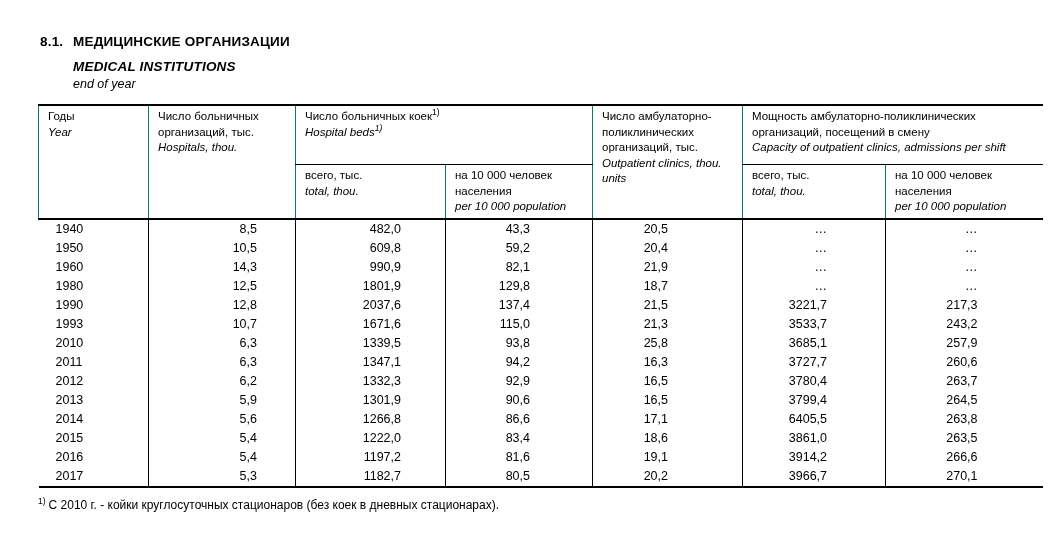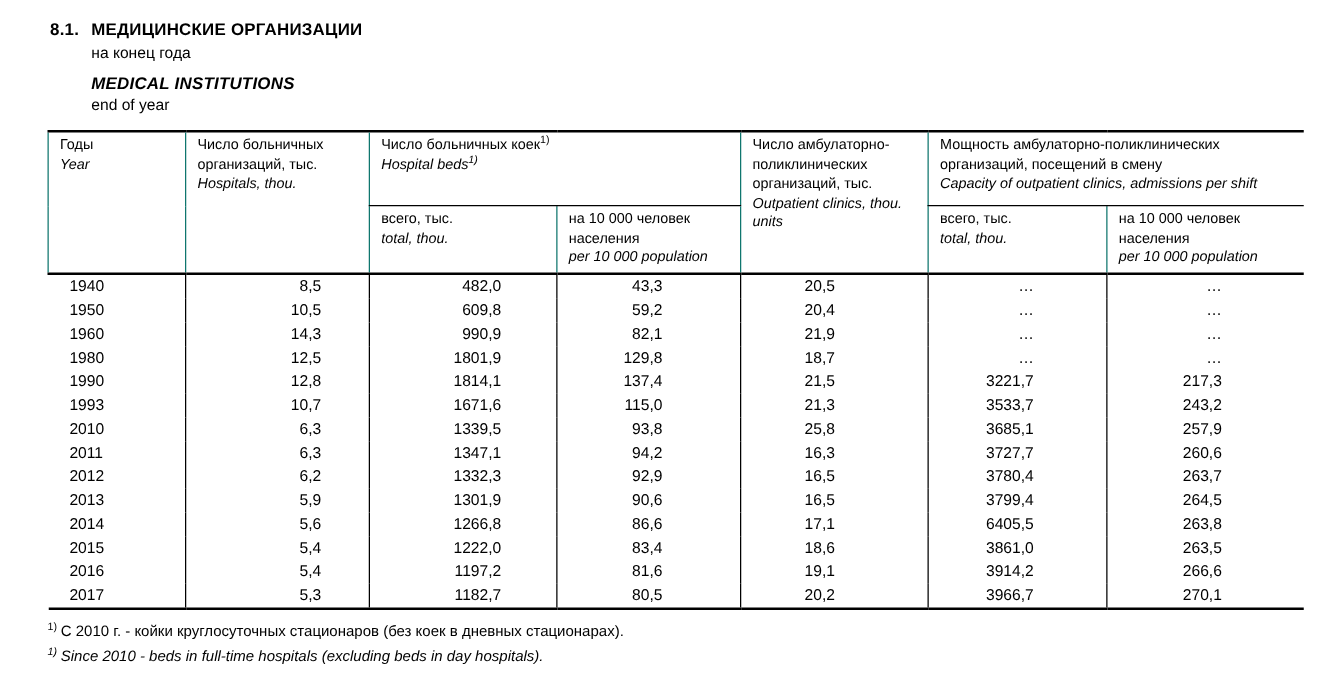--- a/index.html
+++ b/index.html
@@ -11,21 +11,21 @@
     position: relative;
     width: 1056px;
     height: 557px;
     background: #ffffff;
     color: #000000;
     font-family: "Liberation Sans", sans-serif;
     overflow: hidden;
   }
   
   .title-block {
-    padding-top: 16px;
+    padding-top: 34px;
     margin-left: 40px;
   }
   .title-line1 {
     font-size: 13.5px;
     font-weight: bold;
     line-height: 16px;
     letter-spacing: 0.2px;
   }
   .title-num {
     display: inline-block;
@@ -43,20 +43,21 @@
     font-size: 13.5px;
     font-weight: bold;
     font-style: italic;
     line-height: 16px;
     letter-spacing: 0.2px;
   }
   .title-line4 {
     margin-left: 33px;
     margin-top: 2px;
     font-size: 12.5px;
+    font-style: italic;
     line-height: 15px;
   }
   
   table {
     border-collapse: collapse;
     table-layout: fixed;
     margin-left: 38px;
     margin-top: 12px;
     width: 1004px;
   }
@@ -109,21 +110,20 @@
 </style>
 </head>
 <body>
 
 <div id="page">
 
   <div class="title-block">
     <div class="title-line1">
       <span class="title-num">8.1.</span><span>МЕДИЦИНСКИЕ ОРГАНИЗАЦИИ</span>
     </div>
-    <div class="title-line2">на конец года</div>
     <div class="title-line3">MEDICAL INSTITUTIONS</div>
     <div class="title-line4">end of year</div>
   </div>
 
   <table>
     <colgroup>
       <col style="width:110px">
         <col style="width:147px">
         <col style="width:150px">
         <col style="width:147px">
@@ -206,21 +206,21 @@
           <td>12,5</td>
           <td>1801,9</td>
           <td>129,8</td>
           <td>18,7</td>
           <td>…</td>
           <td>…</td>
         </tr>
       <tr>
           <td>1990</td>
           <td>12,8</td>
-          <td>1814,1</td>
+          <td>2037,6</td>
           <td>137,4</td>
           <td>21,5</td>
           <td>3221,7</td>
           <td>217,3</td>
         </tr>
       <tr>
           <td>1993</td>
           <td>10,7</td>
           <td>1671,6</td>
           <td>115,0</td>
@@ -298,16 +298,15 @@
           <td>80,5</td>
           <td>20,2</td>
           <td>3966,7</td>
           <td>270,1</td>
         </tr>
     </tbody>
   </table>
 
   <div class="footnotes">
     <div class="footnote ru"><sup>1)</sup><span>С 2010 г. - койки круглосуточных стационаров (без коек в дневных стационарах).</span></div>
-    <div class="footnote en"><sup>1)</sup><span>Since 2010 - beds in full-time hospitals (excluding  beds in day hospitals).</span></div>
   </div>
 
 </div>
 
 </body></html>

